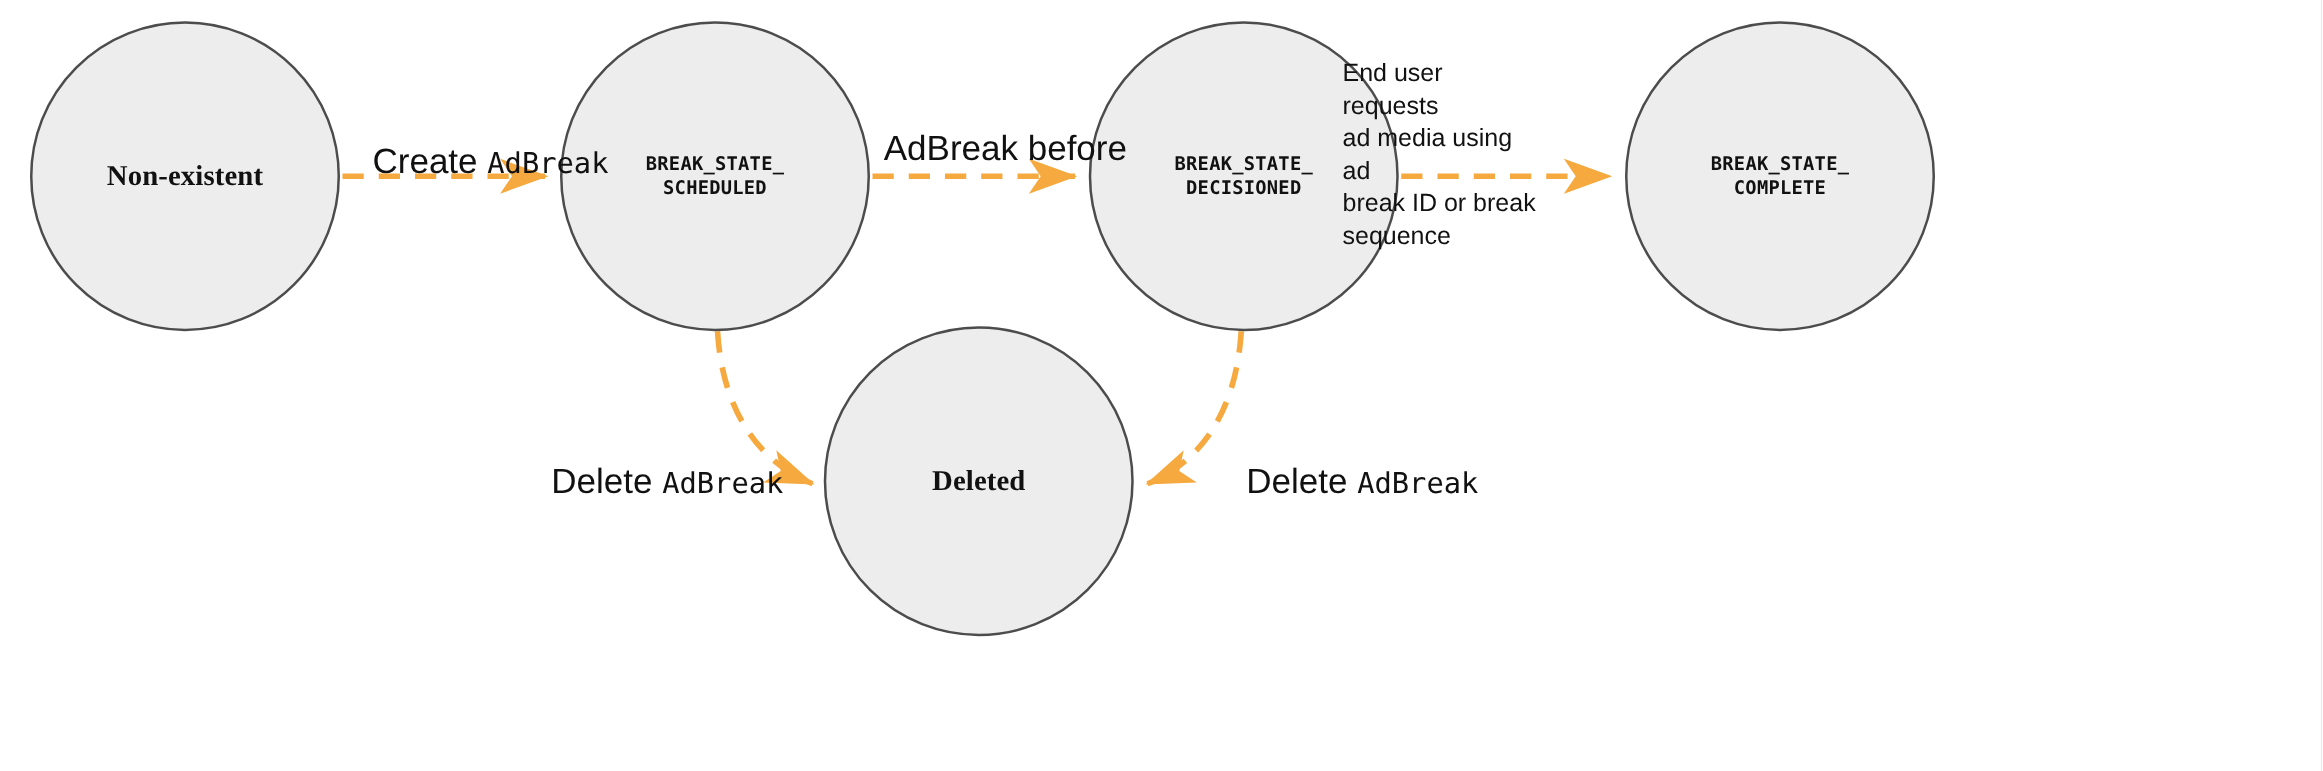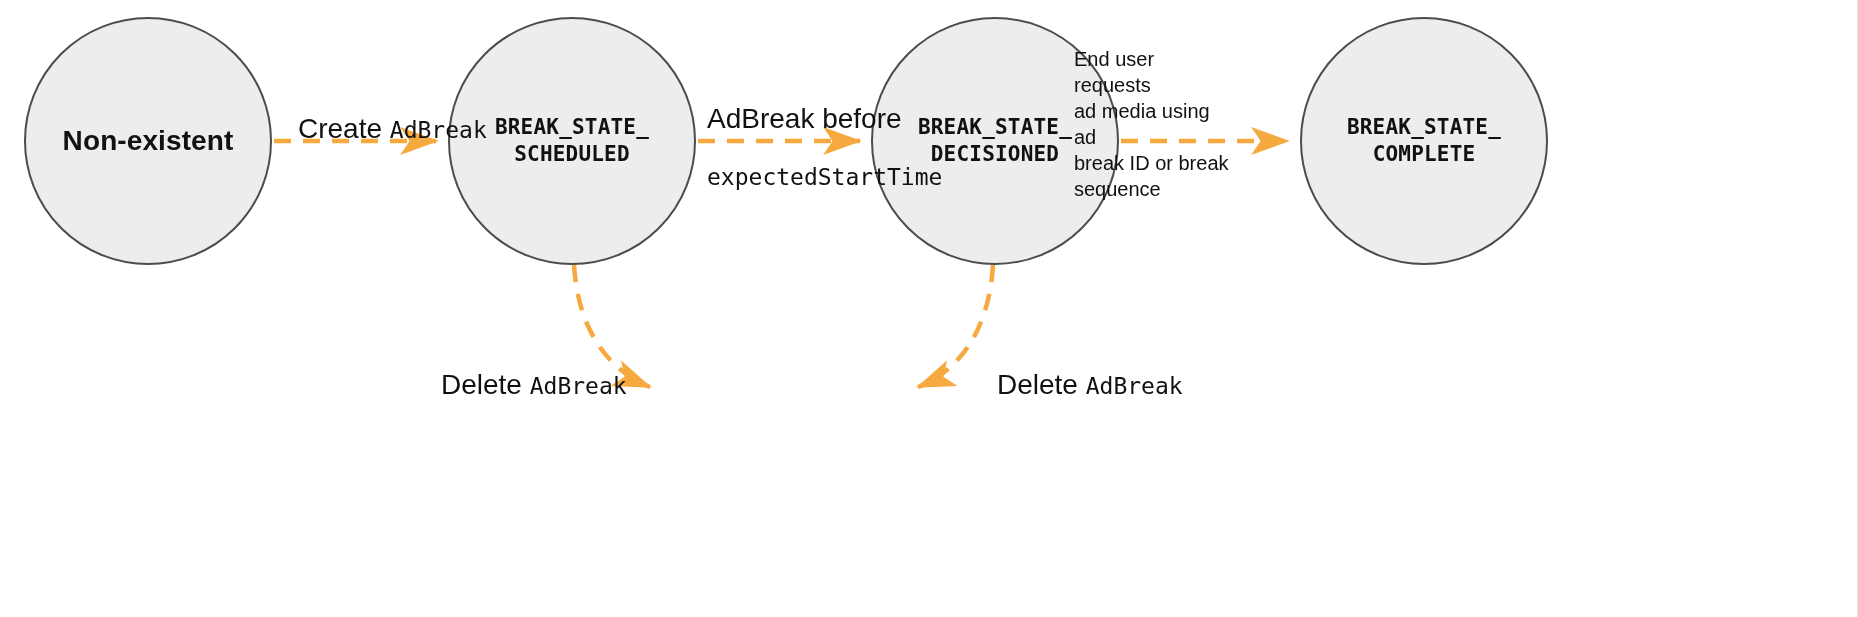--- a/index.html
+++ b/index.html
@@ -40,27 +40,27 @@
   }
   .node-label {
     line-height: 1.28;
     color: #111111;
     white-space: pre-line;
     padding: 0 8px;
   }
   .node-label.mono {
     font-family: "DejaVu Sans Mono", "Liberation Mono", monospace;
     font-weight: 700;
-    font-size: 21px;
+    font-size: 15px;
     letter-spacing: 0.2px;
   }
   .node-label.sans {
-    font-family: Liberation Sans, sans-serif;
+    font-family: Liberation Serif, serif;
     font-weight: 700;
-    font-size: 28px;
+    font-size: 23px;
     letter-spacing: 0.1px;
     text-align: center;
   }
   .edge-label {
     position: absolute;
     color: #111111;
     font-size: 20px;
     line-height: 1.3;
     white-space: pre-line;
   }
@@ -120,28 +120,30 @@
   <div class="node" style="left:871px; top:17px; width:248px; height:248px;">
     <div class="node-label mono">BREAK_STATE_
 DECISIONED</div>
   </div>
 
   <div class="node" style="left:1300px; top:17px; width:248px; height:248px;">
     <div class="node-label mono">BREAK_STATE_
 COMPLETE</div>
   </div>
 
+  <div class="node" style="left:659px; top:261px; width:248px; height:248px;">
+    <div class="node-label sans">Deleted</div>
+  </div>
 
   <div class="edge-label" style="left:298px; top:85px;">
     <span class="seg-sans">Create </span><span class="seg-mono">AdBreak</span>
   </div>
 
   <div class="edge-label" style="left:707px; top:75px;">
     <div class="seg-sans">AdBreak before</div>
-    <div class="seg-mono">expectedStartTime</div>
   </div>
 
   <div class="edge-label sans" style="left:1074px; top:32px; width:160px;margin-top:14px;">End user requests
 ad media using ad
 break ID or break
 sequence</div>
 
   <div class="edge-label" style="left:441px; top:341px;">
     <span class="seg-sans">Delete </span><span class="seg-mono">AdBreak</span>
   </div>

